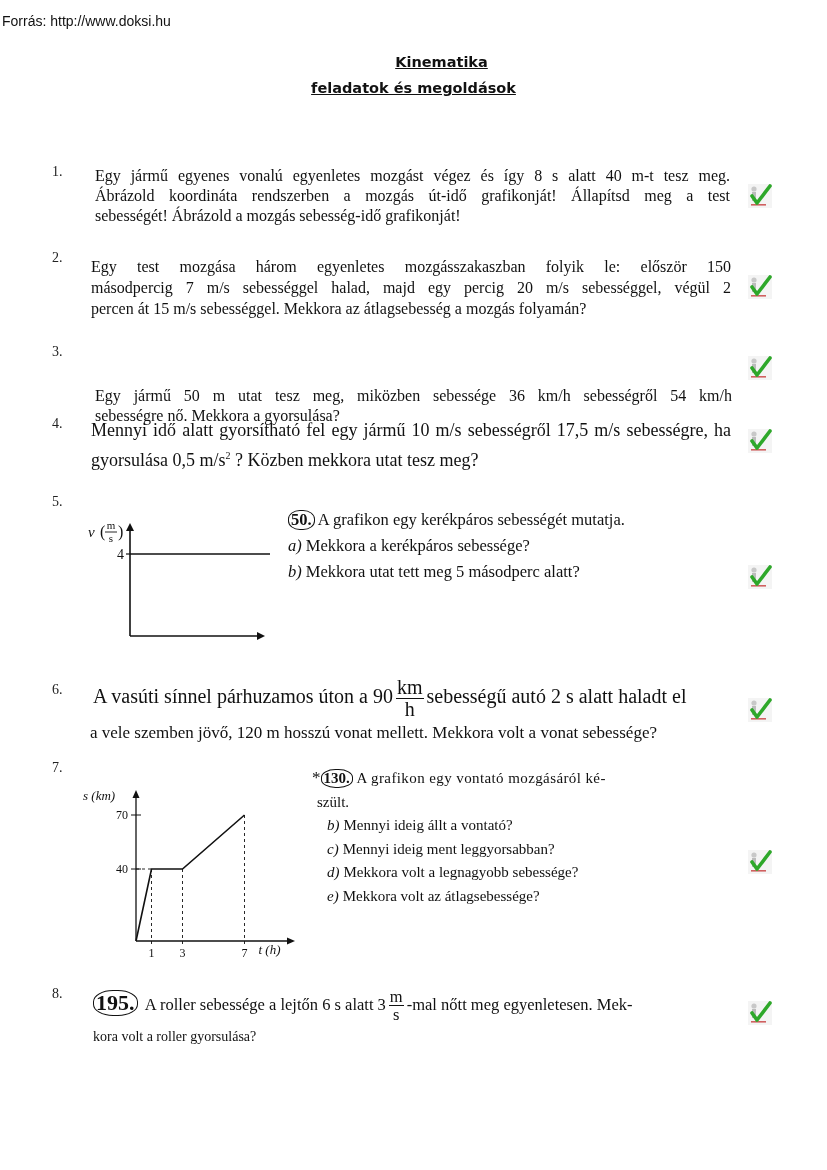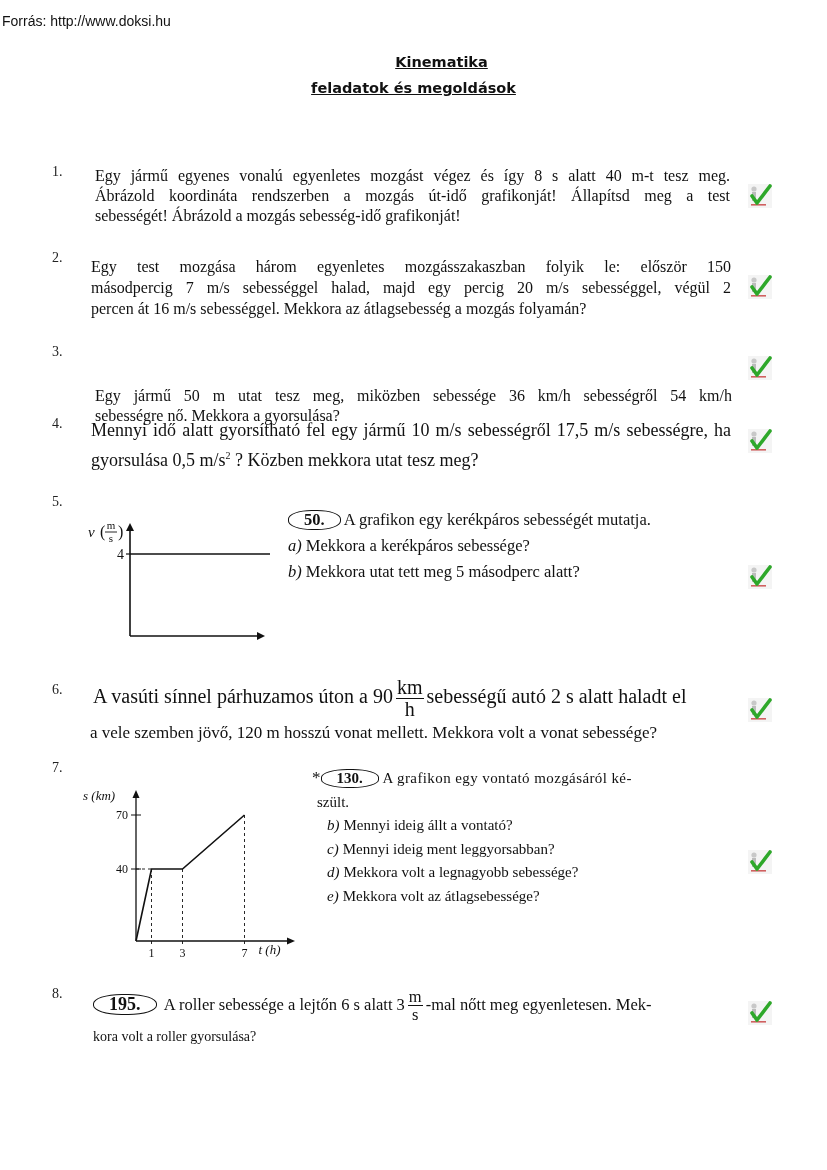--- a/index.html
+++ b/index.html
@@ -5,21 +5,21 @@
     html, body { margin: 0; padding: 0; background: #ffffff; }
     body { width: 827px; height: 1170px; position: relative; overflow: hidden; color: #111; }
     .source { position: absolute; left: 2px; top: 1px; font-family: "Liberation Sans", sans-serif; font-size: 14px; color: #111; margin-top: 12px; }
     .title { position: absolute; left: 0; width: 827px; text-align: center; font-family: "DejaVu Sans", sans-serif; font-weight: bold; font-size: 14.5px; text-decoration: underline; color: #111; }
     .num { position: absolute; left: 52px; font-family: "Liberation Serif", serif; font-size: 14px; color: #222; }
     .ptext { position: absolute; font-family: "Liberation Serif", serif; color: #111; }
     .line { white-space: nowrap; }
     .justify { text-align: justify; text-align-last: justify; }
     .check { position: absolute; width: 26px; height: 26px; }
     .check svg { width: 26px; height: 26px; display: block; }
-    .circled { display: inline-block; border: 1.6px solid #111; border-radius: 45%; padding: 0 15px; font-weight: bold; line-height: 1.1; }
+    .circled { display: inline-block; border: 1.6px solid #111; border-radius: 45%; padding: 0 2px; font-weight: bold; line-height: 1.1; }
     .frac { display: inline-block; vertical-align: middle; text-align: center; line-height: 1.05; margin: 0 3px; }
     .frac .n { display: block; border-bottom: 1px solid #111; padding: 0 1px; }
     .frac .d { display: block; }
     .item-label { font-style: italic; margin-right: 4px; }
     svg text { font-family: "Liberation Serif", serif; fill: #111; }
   </style>
 </head>
 <body>
 
 <svg width="0" height="0" style="position:absolute">
@@ -51,21 +51,21 @@
         <use href="#checksym"></use>
       </svg>
     </div>
 </div>
 
 <div>
   <div class="num" style="top:250px;">2.</div>
   <div class="ptext" style="left:91px; top:256px; width:640px; font-size:16px; line-height:21px;">
     <div class="line justify">Egy test mozgása három egyenletes mozgásszakaszban folyik le: először 150</div>
     <div class="line justify">másodpercig 7 m/s sebességgel halad, majd egy percig 20 m/s sebességgel, végül 2</div>
-    <div class="line">percen át 16 m/s sebességgel. Mekkora az átlagsebesség a mozgás folyamán?</div>
+    <div class="line">percen át 15 m/s sebességgel. Mekkora az átlagsebesség a mozgás folyamán?</div>
   </div>
   <div class="check" style="left:747px; top:274px;">
       <svg>
         <use href="#checksym"></use>
       </svg>
     </div>
 </div>
 
 <div>
   <div class="num" style="top:344px;">3.</div>
@@ -180,21 +180,21 @@
   <div class="check" style="left:747px; top:849px;">
       <svg>
         <use href="#checksym"></use>
       </svg>
     </div>
 </div>
 
 <div>
   <div class="num" style="top:986px;">8.</div>
   <div class="ptext" style="left:93px; top:988px; font-size:16.5px; line-height:22px;">
-    <div class="line"><span class="circled" style="font-size:18px;text-align:center;">195.</span>&nbsp; <span>A roller sebessége a lejtőn 6 s alatt 3</span><span class="frac"><span class="n">m</span><span class="d">s</span></span><span>-mal nőtt meg egyenletesen. Mek-</span></div>
+    <div class="line"><span class="circled" style="font-size:22px;text-align:center;">195.</span>&nbsp; <span>A roller sebessége a lejtőn 6 s alatt 3</span><span class="frac"><span class="n">m</span><span class="d">s</span></span><span>-mal nőtt meg egyenletesen. Mek-</span></div>
   </div>
   <div class="ptext" style="left:93px; top:1026px; font-size:14px; line-height:22px;">
     <div class="line">kora volt a roller gyorsulása?</div>
   </div>
   <div class="check" style="left:747px; top:1000px;">
       <svg>
         <use href="#checksym"></use>
       </svg>
     </div>
 </div>

